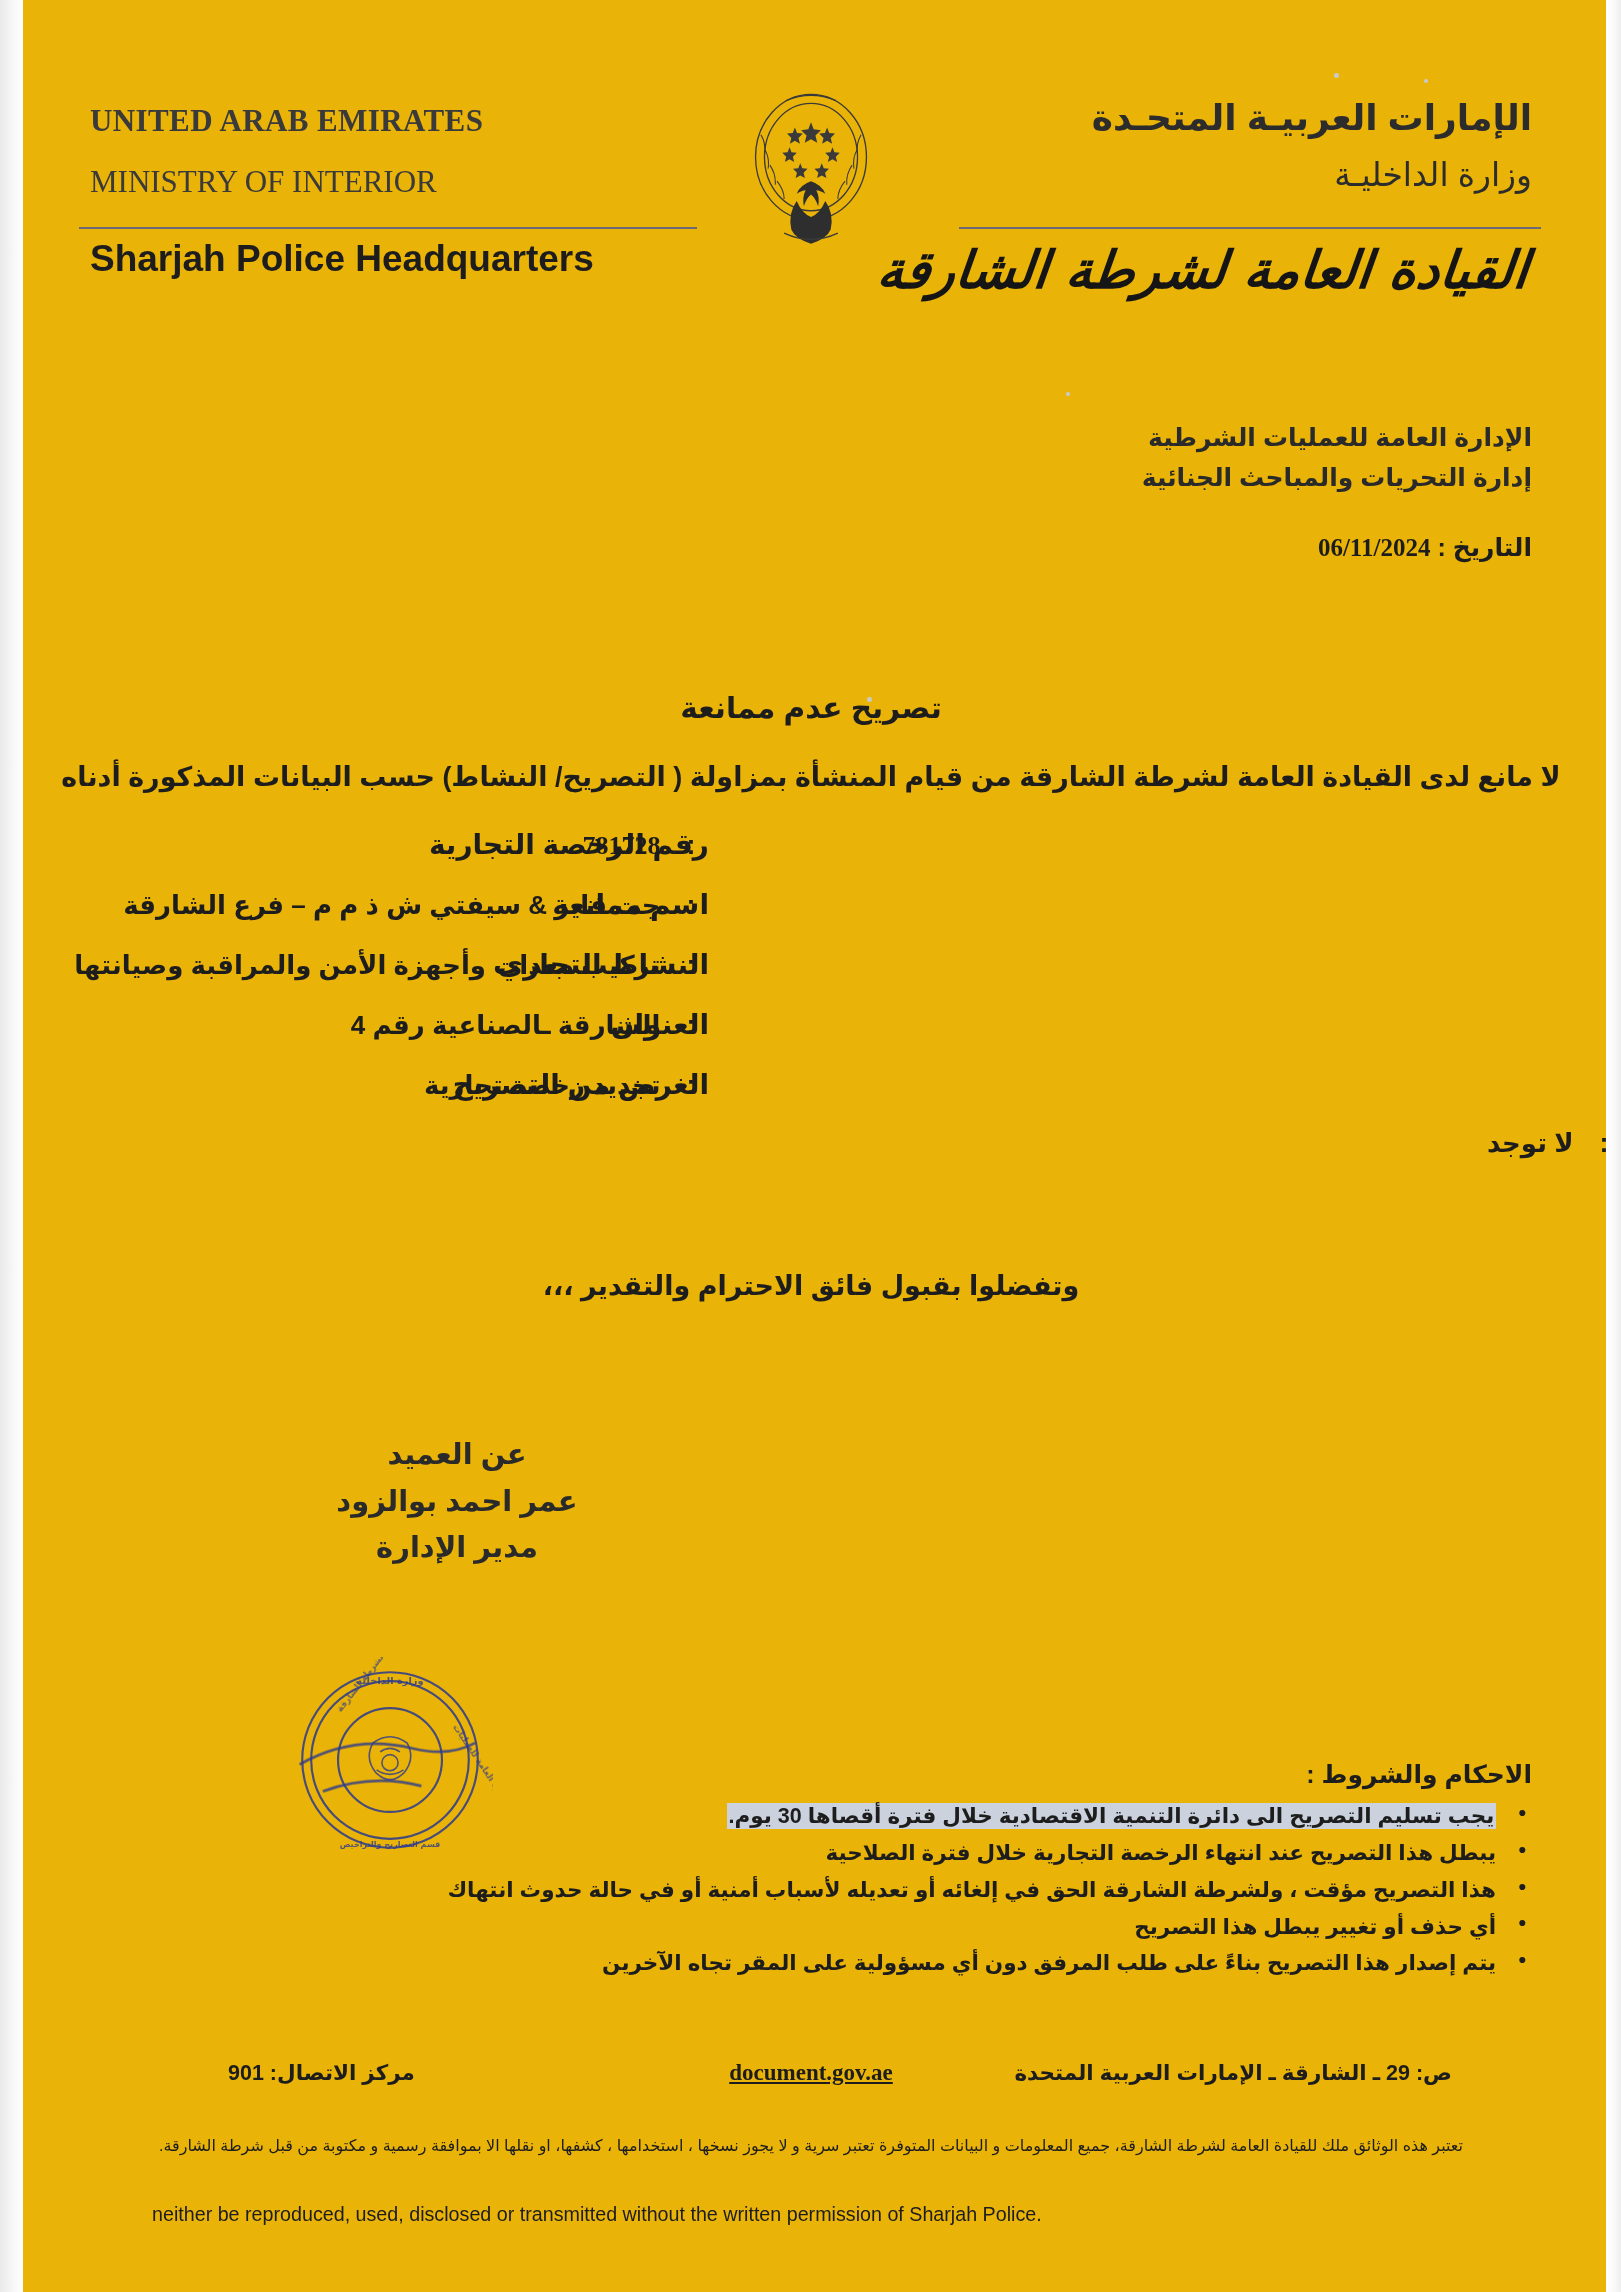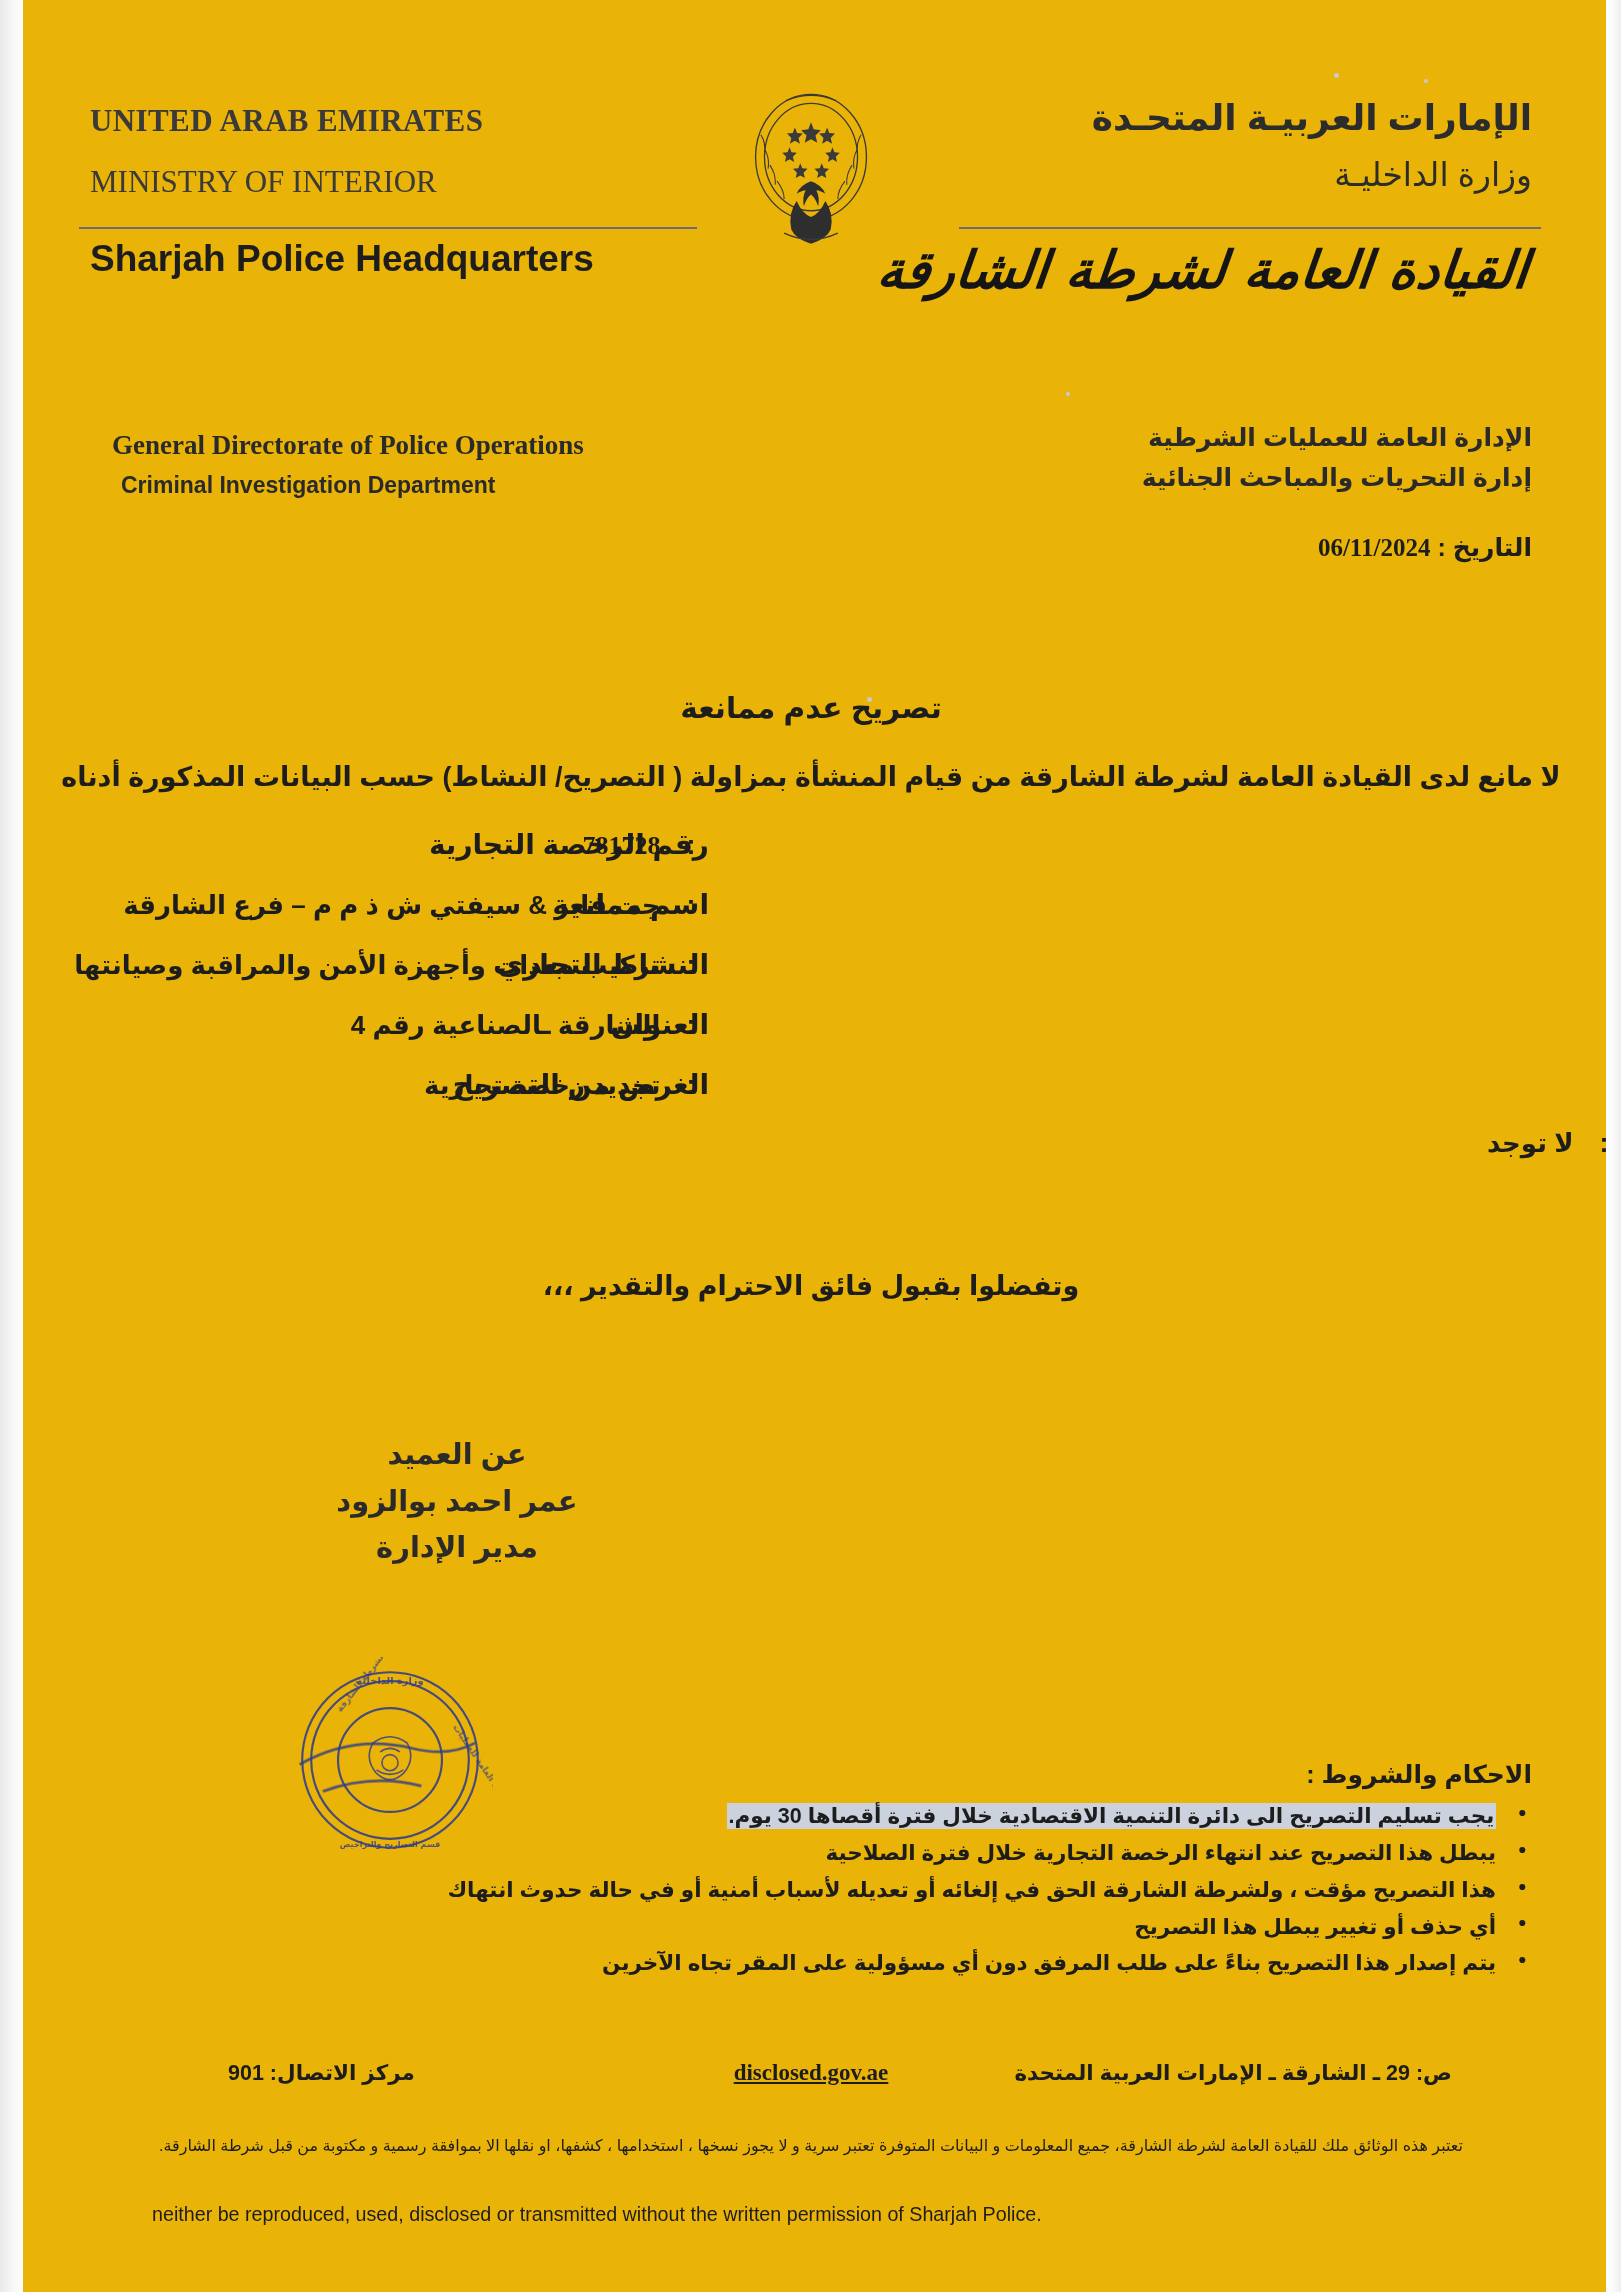--- a/index.html
+++ b/index.html
@@ -450,24 +450,20 @@
     </svg>
 
     <div class="hdr-ar">
       <div class="hdr-ar-l1">الإمارات العربيـة المتحـدة</div>
       <div class="hdr-ar-l2">وزارة الداخليـة</div>
     </div>
     <div class="hdr-rule-ar"></div>
     <div class="hdr-ar-l3">القيادة العامة لشرطة الشارقة</div>
   </div>
 
-  <div class="dept-en">
-    <div class="dept-en-l1">General Directorate of Police Operations</div>
-    <div class="dept-en-l2">Criminal Investigation Department</div>
-  </div>
 
   <div class="dept-ar">
     <div class="dept-ar-l1">الإدارة العامة للعمليات الشرطية</div>
     <div class="dept-ar-l2">إدارة التحريات والمباحث الجنائية</div>
   </div>
 
   <div class="doc-date">
     <span>التاريخ :</span>
     <span class="dv">06/11/2024</span>
   </div>
@@ -546,21 +542,21 @@
         <li><span class="hl">يجب تسليم التصريح الى دائرة التنمية الاقتصادية خلال فترة أقصاها 30 يوم.</span></li>
         <li><span>يبطل هذا التصريح عند انتهاء الرخصة التجارية خلال فترة الصلاحية</span></li>
         <li><span>هذا التصريح مؤقت ، ولشرطة الشارقة الحق في إلغائه أو تعديله لأسباب أمنية أو في حالة حدوث انتهاك</span></li>
         <li><span>أي حذف أو تغيير يبطل هذا التصريح</span></li>
         <li><span>يتم إصدار هذا التصريح بناءً على طلب المرفق دون أي مسؤولية على المقر تجاه الآخرين</span></li>
       </ul>
   </div>
 
   <div class="footer-row">
     <div class="ft-contact">مركز الاتصال: 901</div>
-    <div class="ft-web">disclosed.gov.ae</div>
+    <div class="ft-web">document.gov.ae</div>
     <div class="ft-addr">ص: 29 ـ الشارقة ـ الإمارات العربية المتحدة</div>
   </div>
 
   <div class="disclaimer-ar">تعتبر هذه الوثائق ملك للقيادة العامة لشرطة الشارقة، جميع المعلومات و البيانات المتوفرة تعتبر سرية و لا يجوز نسخها ، استخدامها ، كشفها، او نقلها الا بموافقة رسمية و مكتوبة من قبل شرطة الشارقة.</div>
 
   <div class="disclaimer-en">
     <div>neither be reproduced, used, disclosed or transmitted without the written permission of Sharjah Police.</div>
   </div>
 
 </div>

